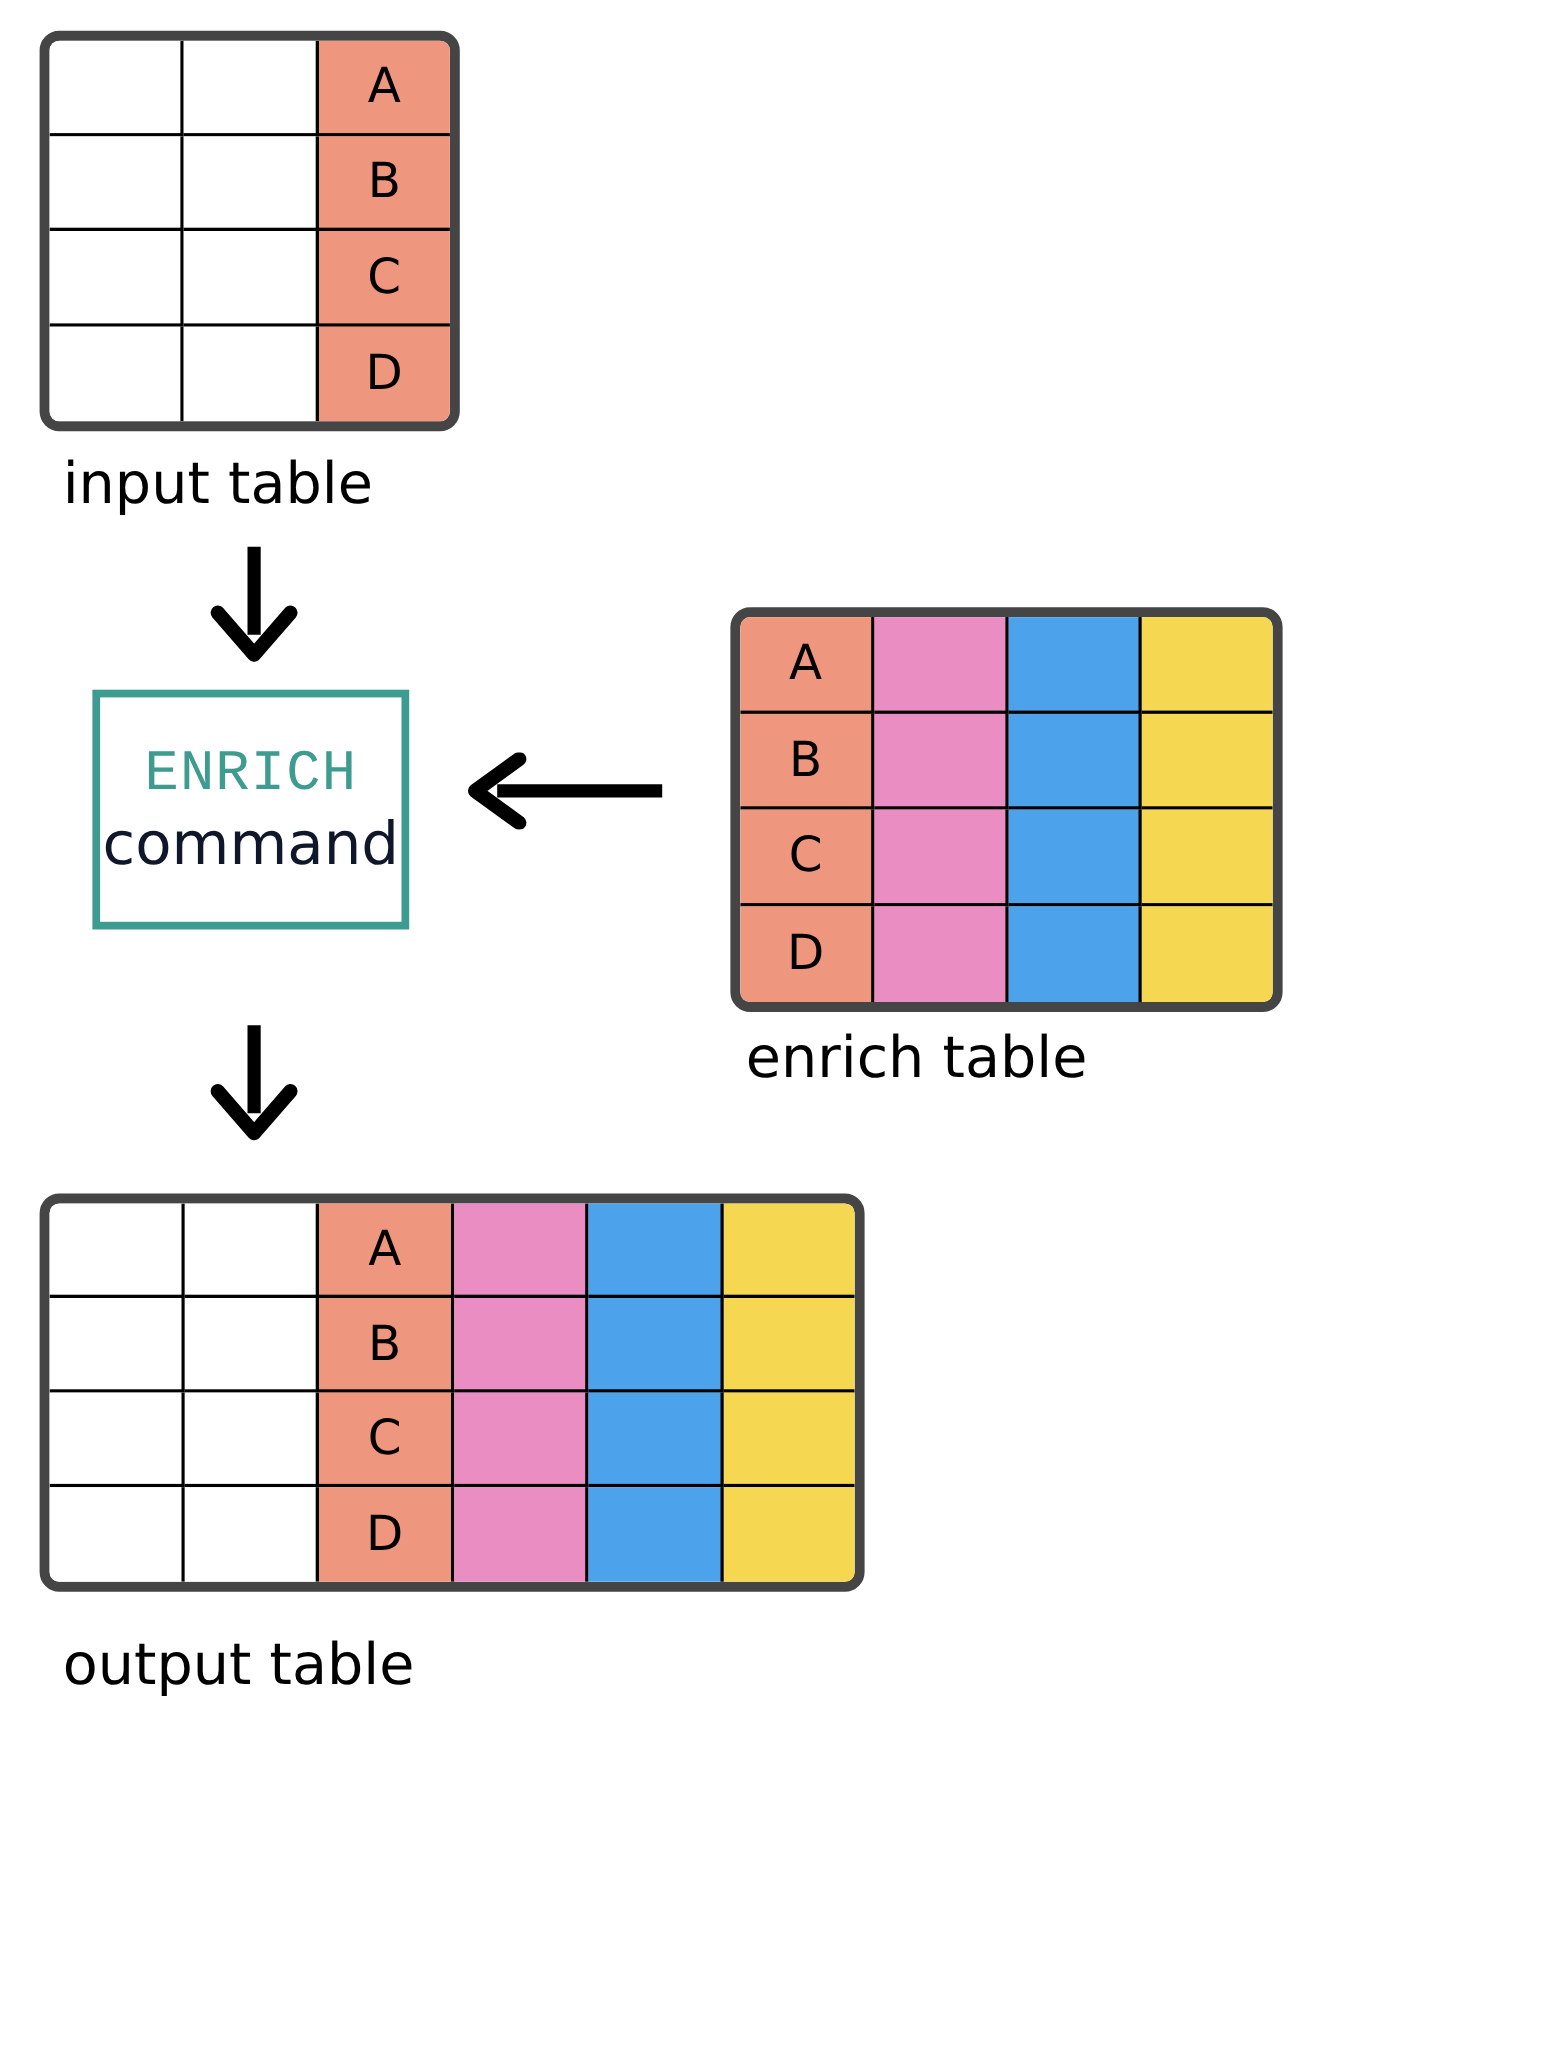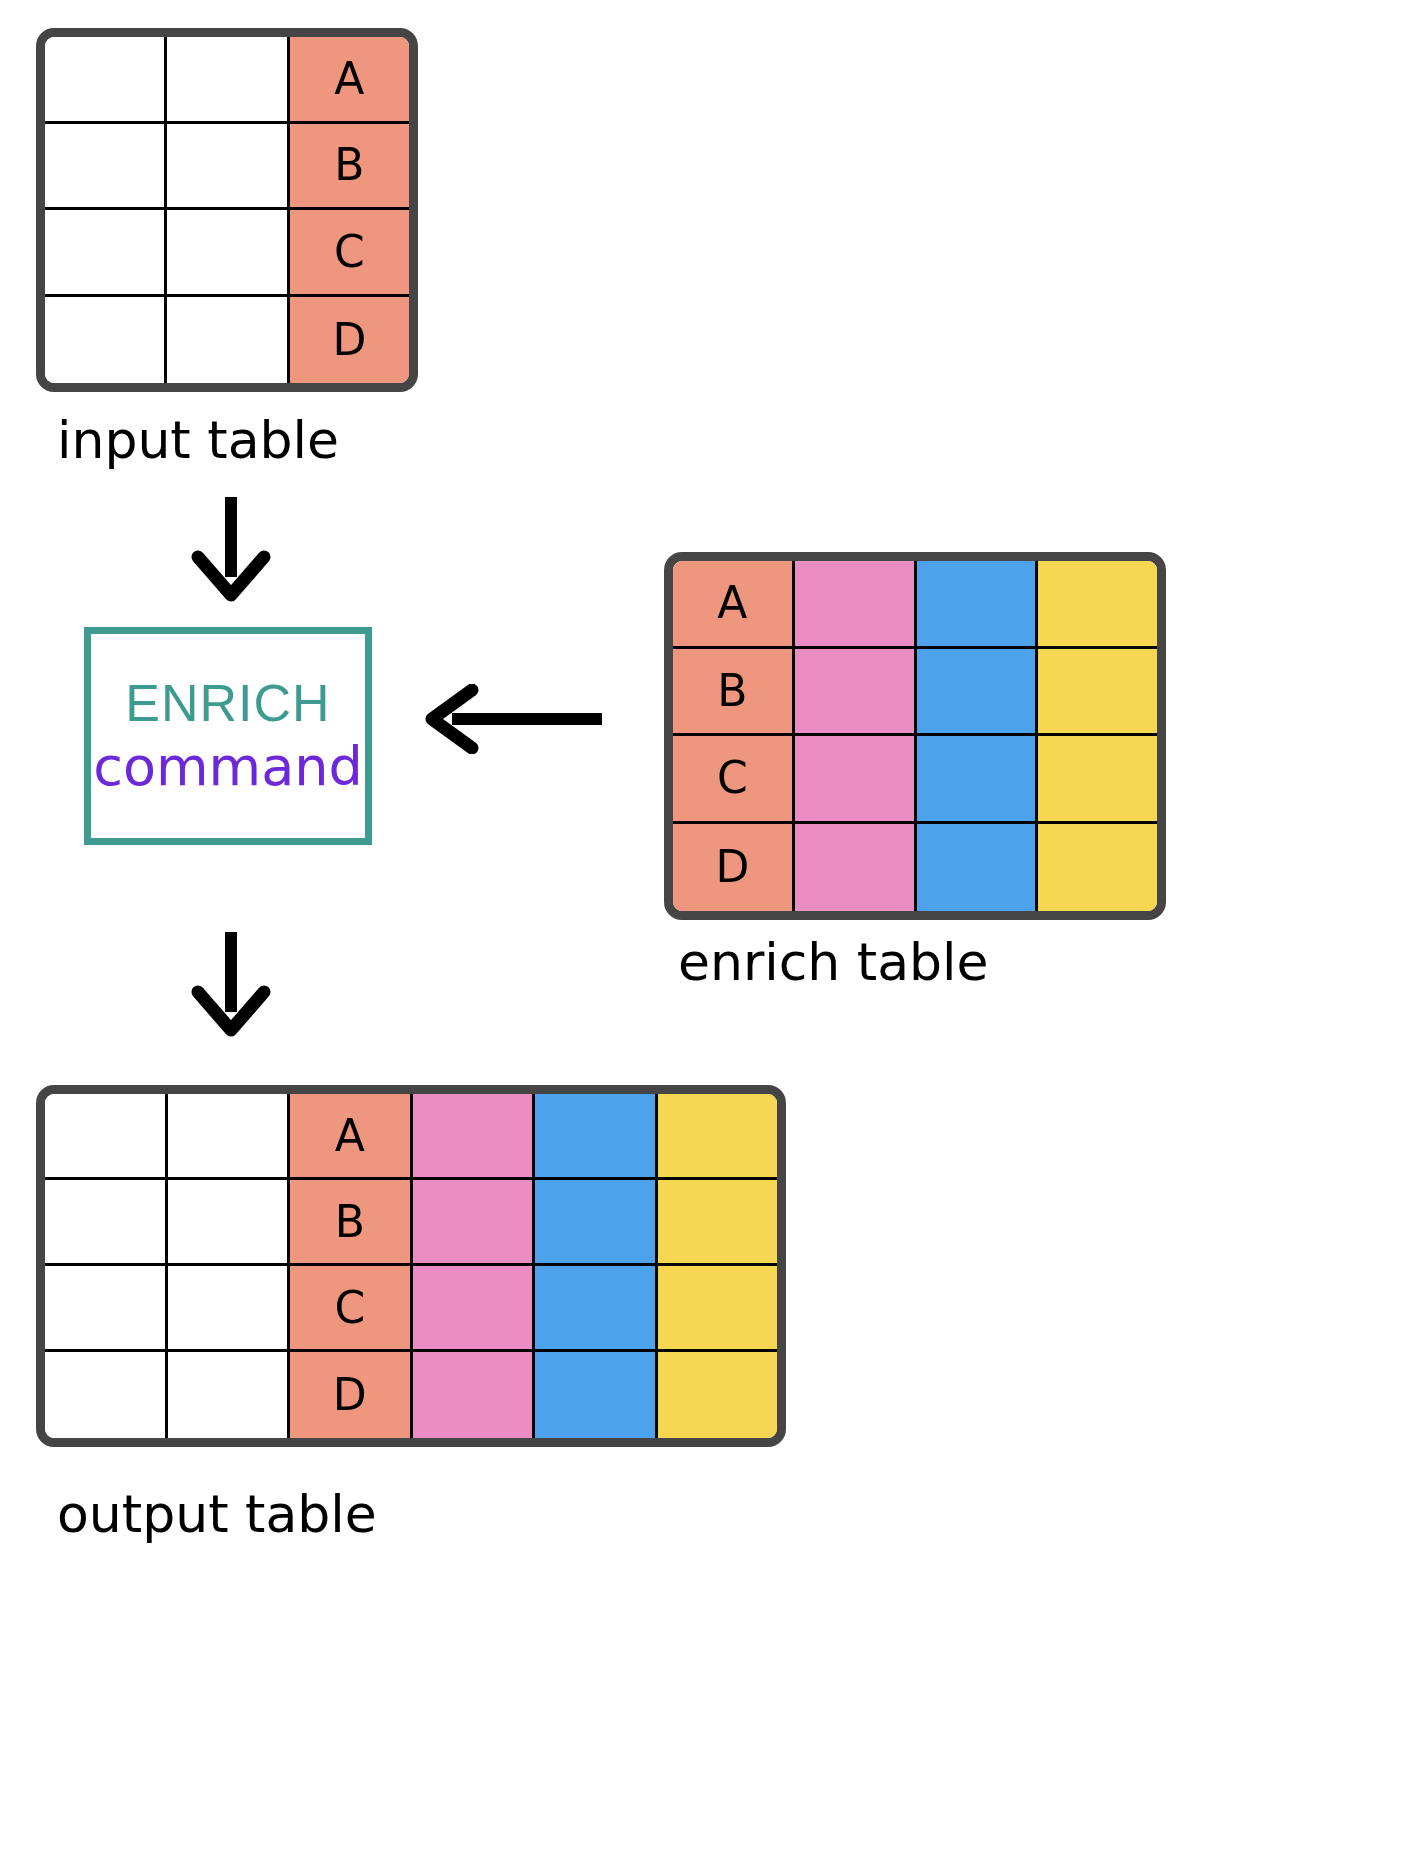--- a/index.html
+++ b/index.html
@@ -64,29 +64,29 @@
     position: absolute;
     box-sizing: border-box;
     border: 7px solid #3D9B8F;
     background: #ffffff;
     display: flex;
     flex-direction: column;
     align-items: center;
     justify-content: center;
   }
   .cmd-line-1 {
-    font-family: Liberation Sans, sans-serif;
+    font-family: Liberation Mono, monospace;
     color: #3D9B8F;
     font-size: 52px;
     line-height: 1.18;
     letter-spacing: 1px;
   }
   .cmd-line-2 {
     font-family: "DejaVu Sans", sans-serif;
-    color: #6d28d9;
+    color: #0f172a;
     font-size: 54px;
     line-height: 1.18;
   }
 </style>
 </head>
 <body>
 
 <div class="tbl" id="input-table" style="left:36px; top:28px; width:382px; height:364px;">
     <div class="tbl-row">
       <div class="cell" style="background: rgb(255, 255, 255);"></div>

